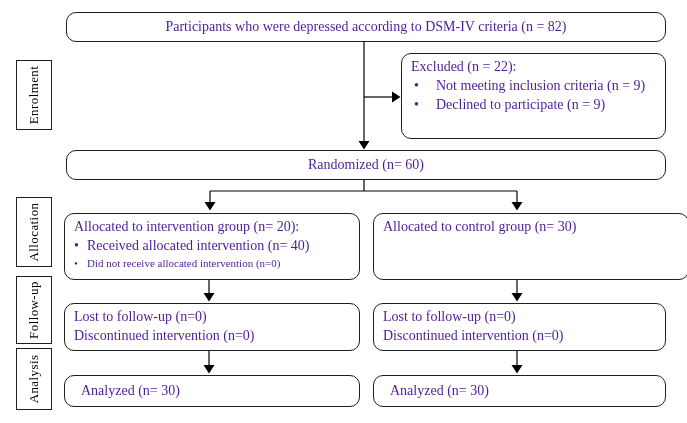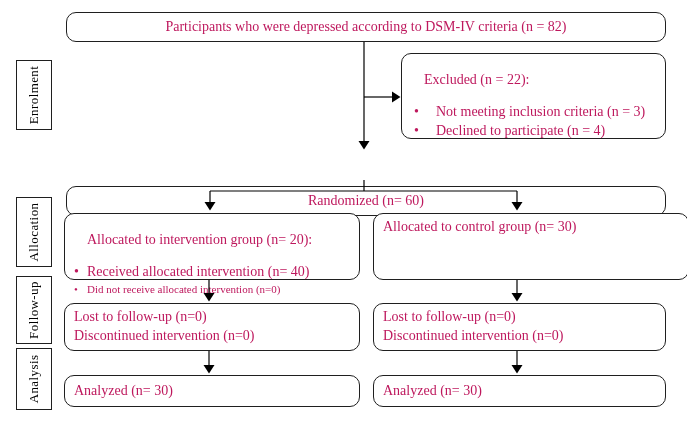--- a/index.html
+++ b/index.html
@@ -4,40 +4,40 @@
 <style>
   html,body { margin:0; padding:0; background:#ffffff; }
   #canvas {
     position:relative; width:687px; height:423px; background:#ffffff;
     font-family:"Liberation Serif","DejaVu Serif",serif; color:#000;
     overflow:hidden;
   }
   .fbox {
     position:absolute; box-sizing:border-box; background:#fff;
     border:1.2px solid #1f1f1f; border-radius:10px;
-    font-size:14px; line-height:1.35; color:#be185d;
+    font-size:14px; line-height:1.35; color:#4c1d95;
   }
   .center-flex { display:flex; align-items:center; justify-content:center; text-align:center; }
   .left-top { padding:4px 8px 2px 9px; }
-  .vcenter-left { display:flex; align-items:center; padding-left:9px; }
+  .vcenter-left { display:flex; align-items:center; padding-left:16px; }
   .sbox {
     position:absolute; box-sizing:border-box; background:#fff;
     border:1.2px solid #1f1f1f;
     display:flex; align-items:center; justify-content:center;
   }
   .sbox span {
     transform:rotate(-90deg); white-space:nowrap;
     font-size:13px; letter-spacing:0.4px;
   }
   .brow { display:flex; align-items:flex-start; }
   .brow::before { content:"\2022"; flex:0 0 auto; }
   .brow.tight::before { width:13px; }
   .brow.wide::before { width:25px; padding-left:3px; box-sizing:border-box; }
   .brow.small { font-size:11px; line-height:1.45; }
-  .heading { margin:13px; }
+  .heading { margin:0; }
   svg.connectors { position:absolute; left:0; top:0; pointer-events:none; }
   .txt { display:block; }
 </style>
 </head>
 <body>
 
 <div id="canvas">
 
   <div class="sbox" style="left:16px; top:60px; width:36px; height:70px;">
     <span>Enrolment</span>
@@ -52,28 +52,28 @@
     <span>Analysis</span>
   </div>
 
   <div class="fbox center-flex" style="left:66px; top:12px; width:600px; height:30px;">
     <span class="txt">Participants who were depressed according to DSM-IV criteria (n = 82)</span>
   </div>
 
   <div class="fbox left-top" style="left:401px; top:53px; width:265px; height:86px;">
     <div class="heading">Excluded (n = 22):</div>
     <div class="brow wide">
-      <span>Not meeting inclusion criteria (n = 3)</span>
+      <span>Not meeting inclusion criteria (n = 9)</span>
     </div>
     <div class="brow wide">
-      <span>Declined to participate (n = 4)</span>
+      <span>Declined to participate (n = 9)</span>
     </div>
   </div>
 
-  <div class="fbox center-flex" style="left:66px; top:150px; width:600px; height:30px;margin-top:36px;">
+  <div class="fbox center-flex" style="left:66px; top:150px; width:600px; height:30px;">
     <span class="txt">Randomized (n= 60)</span>
   </div>
 
   <div class="fbox left-top" style="left:64px; top:213px; width:296px; height:67px;">
     <div class="heading">Allocated to intervention group (n= 20):</div>
     <div class="brow tight">
       <span>Received allocated intervention (n= 40)</span>
     </div>
     <div class="brow tight small">
       <span>Did not receive allocated intervention (n=0)</span>

